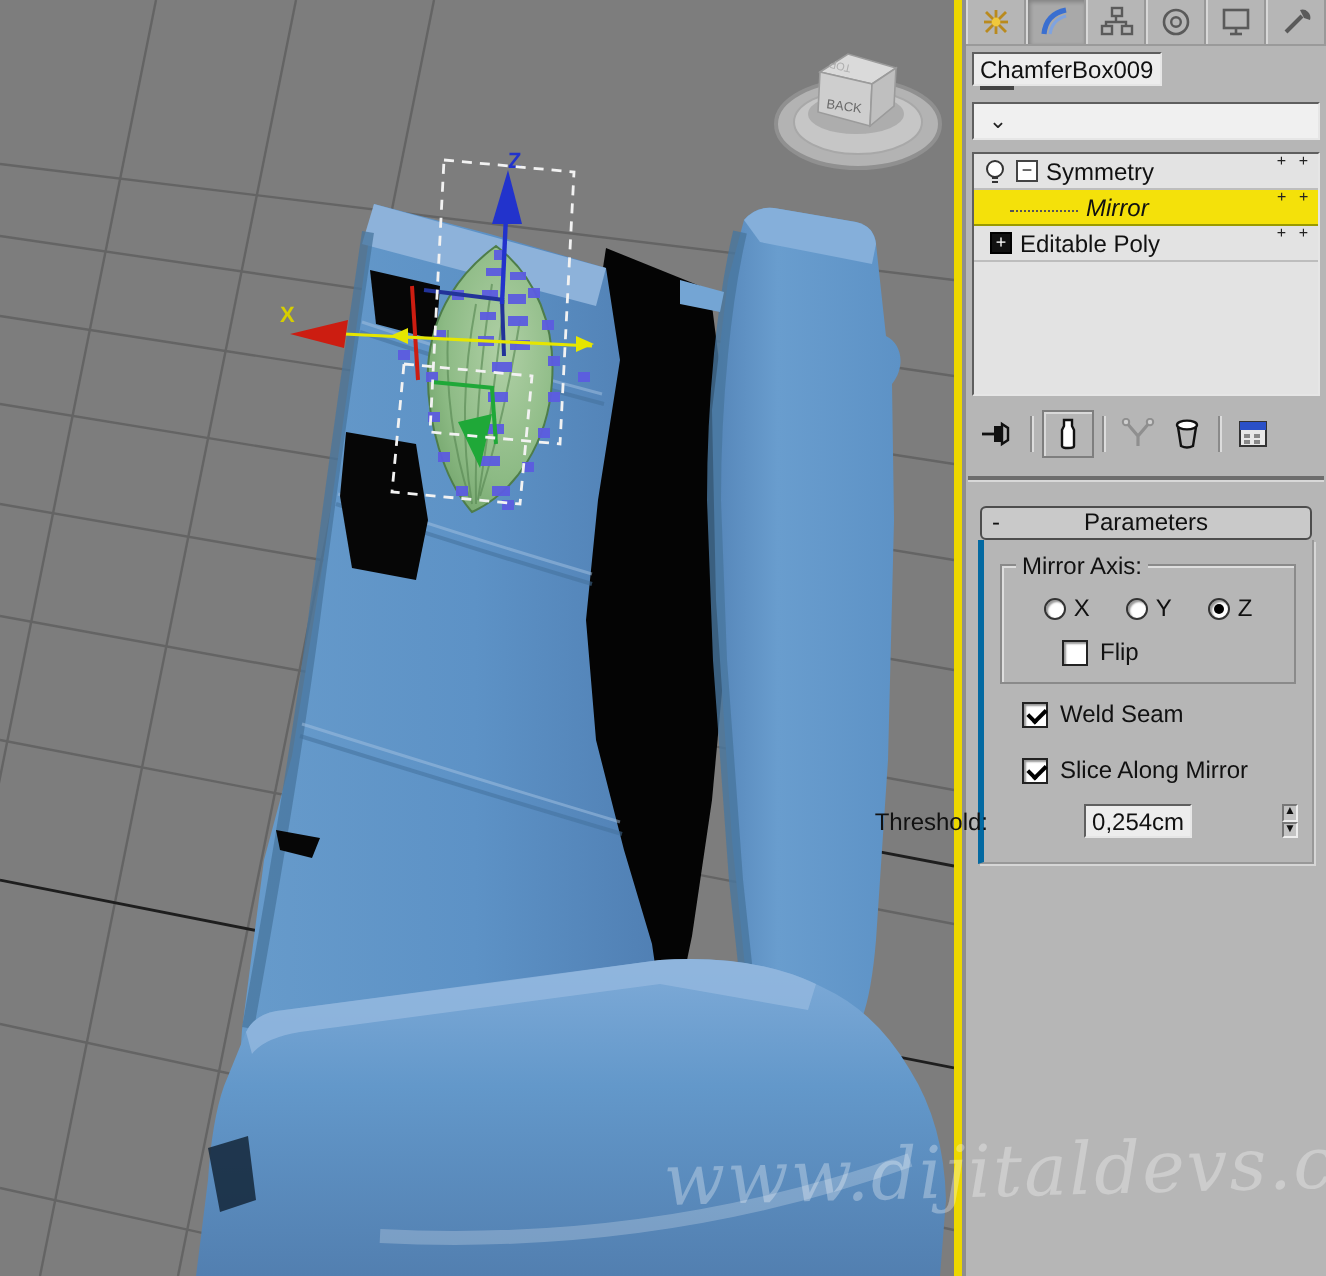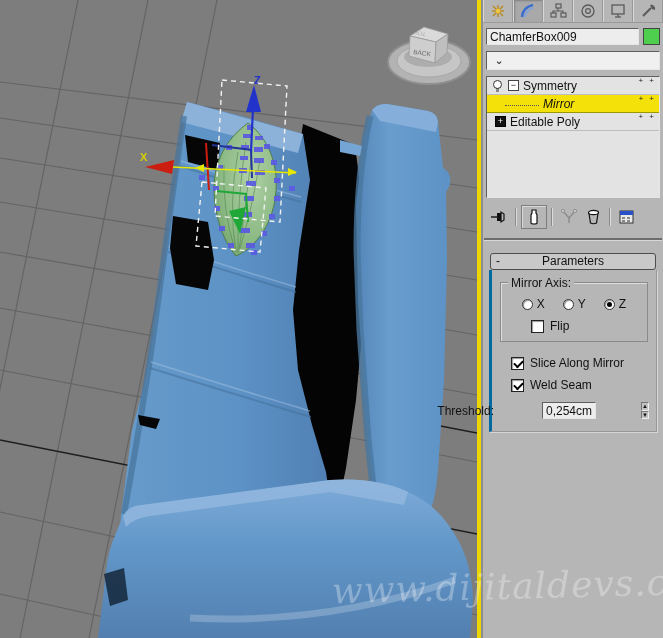--- a/index.html
+++ b/index.html
@@ -12,21 +12,21 @@
     font-family:"DejaVu Serif",serif;font-style:italic;font-size:36px;
     color:rgba(255,255,255,0.30);transform:rotate(-1.5deg);letter-spacing:1px;
     pointer-events:none;z-index:30;white-space:nowrap;}
   
   .panel{position:absolute;left:481px;top:0;width:182px;height:638px;
     background:#b6b6b6;border-left:2px solid #8e8e8e;box-sizing:border-box;font-size:12px;color:#111;}
   .tabs{display:flex;height:22px;border-bottom:1px solid #9a9a9a;}
   .tab{flex:1;display:flex;align-items:center;justify-content:center;
     border-right:1px solid #999;border-left:1px solid #d8d8d8;background:#b6b6b6;}
   .tab.active{background:#a9a9a9;box-shadow:inset 1px 1px 2px #818181;}
-  .name-row{display:flex;align-items:flex-end;margin:3px 3px 0 3px;height:19px;}
+  .name-row{display:flex;align-items:flex-start;margin:3px 3px 0 3px;height:19px;flex-direction:column;}
   .field{background:#ededed;border:1px solid #5f5f5f;border-bottom-color:#e6e6e6;
     border-right-color:#e6e6e6;height:17px;line-height:17px;padding:0 3px;box-sizing:border-box;}
   .name-field{flex:1;}
   .swatch{width:17px;height:17px;margin-left:4px;border:1px solid #444;box-sizing:border-box;}
   .combo{display:flex;align-items:center;margin:6px 3px 0 3px;height:19px;background:#f0f0f0;
     border:1px solid #5f5f5f;border-bottom-color:#e6e6e6;border-right-color:#e6e6e6;box-sizing:border-box;}
   .combo span{flex:1;padding-left:3px;}
   .combo .chev{flex:0 0 18px;text-align:center;color:#222;font-size:11px;}
   .stack{margin:6px 3px 0 3px;height:122px;background:#e3e3e3;
     border:1px solid #5f5f5f;border-bottom-color:#e6e6e6;border-right-color:#e6e6e6;
@@ -389,27 +389,27 @@
               <span class="rad on"></span>
               <span>Z</span>
             </label>
           </div>
           <div class="cbrow indent2">
             <span class="cb"></span>
             <span>Flip</span>
           </div>
         </div>
 
+        <div class="cbrow">
+          <span class="cb on"></span>
+          <span>Weld Seam</span>
+        </div>
         <div class="cbrow" style="margin-top:14px;">
           <span class="cb on"></span>
           <span>Slice Along Mirror</span>
-        </div>
-        <div class="cbrow">
-          <span class="cb on"></span>
-          <span>Weld Seam</span>
         </div>
 
         <div class="thr">
           <span>Threshold:</span>
           <div class="field">0,254cm</div>
           <div class="spin">
             <div>▲</div>
             <div>▼</div>
           </div>
         </div>

